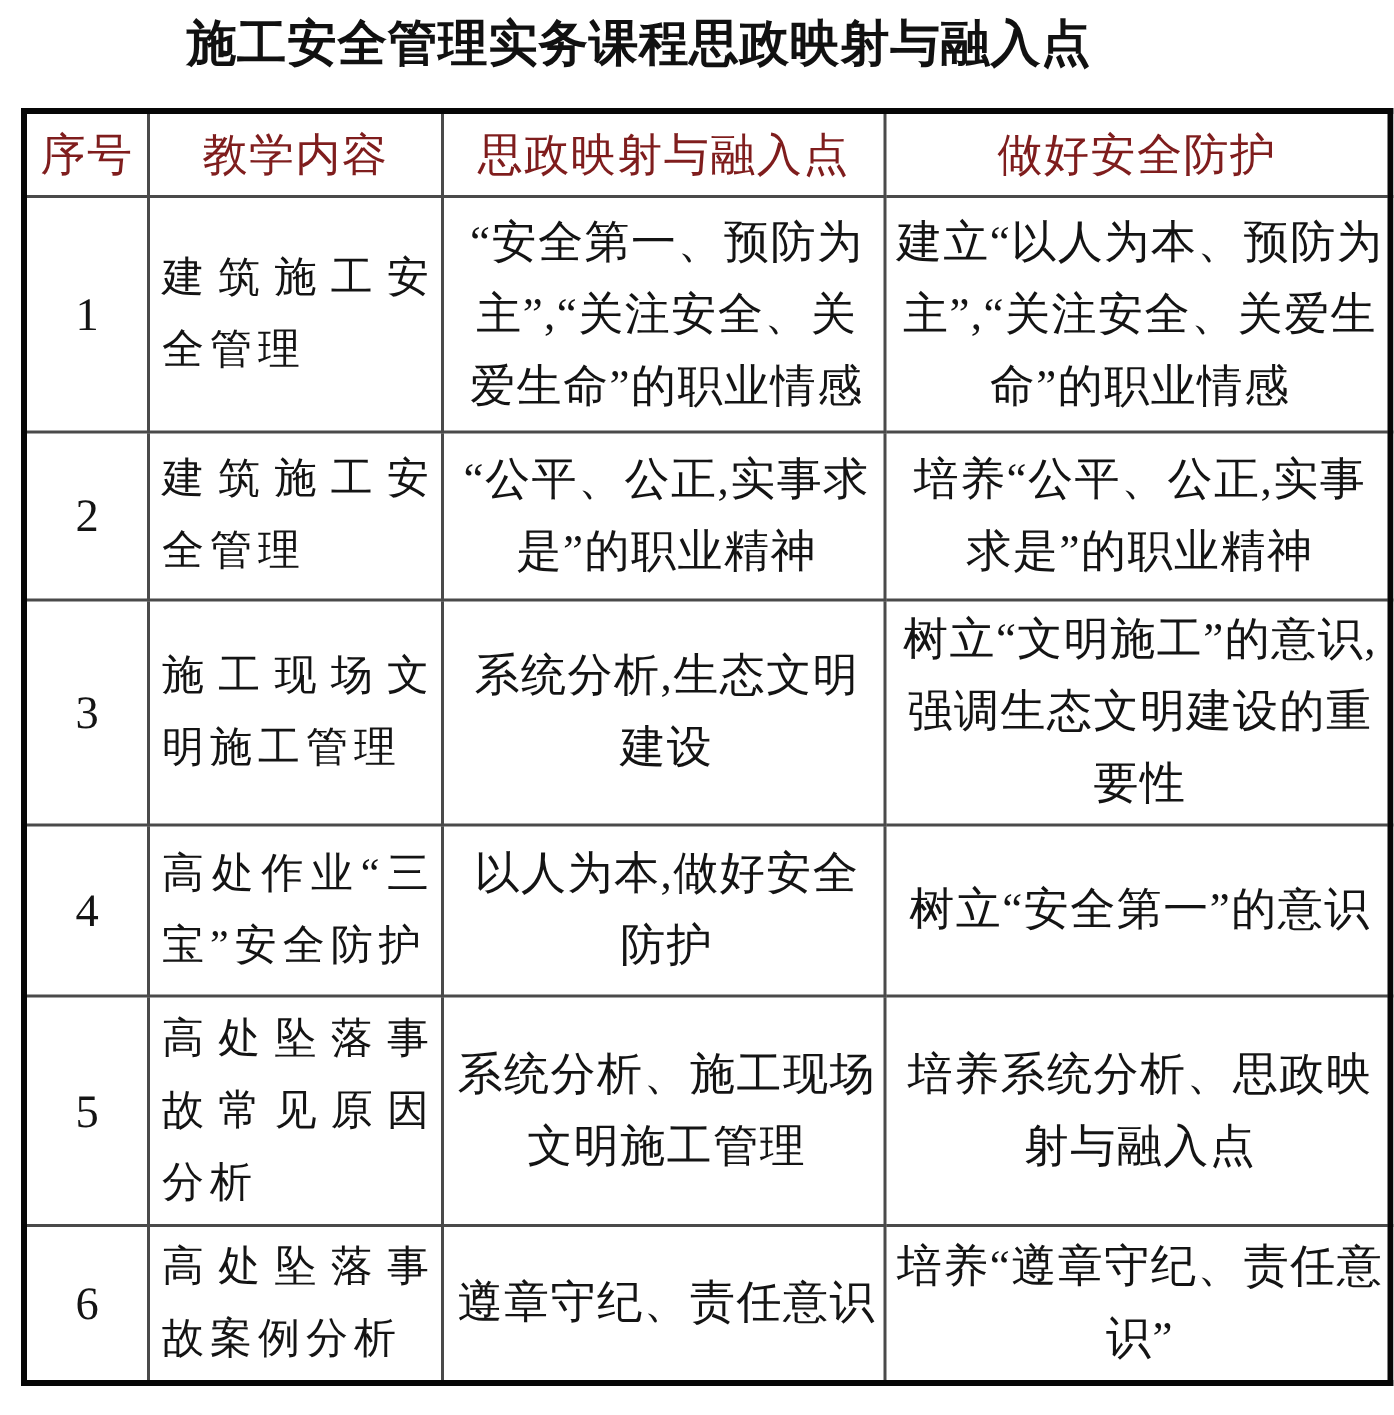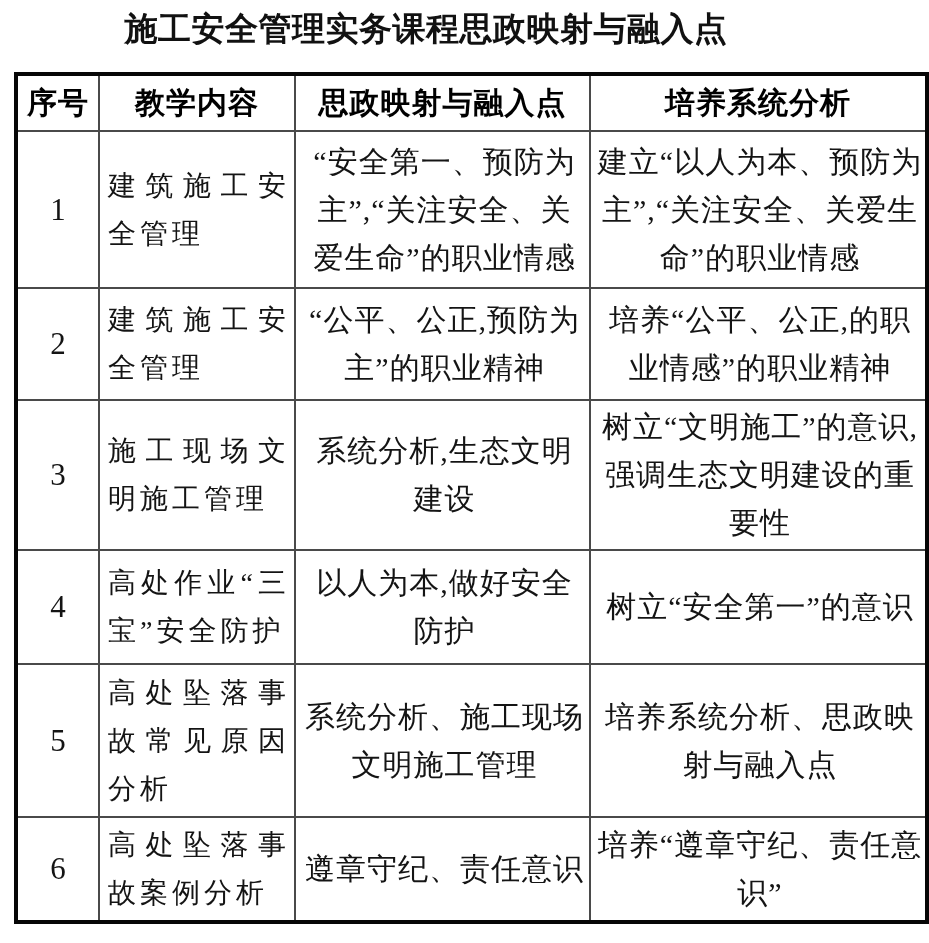--- a/index.html
+++ b/index.html
@@ -45,25 +45,25 @@
   col.c-outcome { width: 337px; }
 
   th, td {
     border: 2px solid #4a4a4a;
     vertical-align: middle;
     overflow: hidden;
   }
   thead tr { height: 57px; }
   th {
     font-family: "Liberation Sans", sans-serif;
-    font-weight: 700;
+    font-weight: 400;
     font-size: 30px;
     text-align: center;
     letter-spacing: 1px;
-    color: #000000;
+    color: #7f1d1d;
     padding: 0 2px;
   }
   tbody tr:nth-child(1) { height: 157px; }
   tbody tr:nth-child(2) { height: 112px; }
   tbody tr:nth-child(3) { height: 150px; }
   tbody tr:nth-child(4) { height: 114px; }
   tbody tr:nth-child(5) { height: 153px; }
   tbody tr:nth-child(6) { height: 105px; }
 
   td.cell-no {
@@ -99,35 +99,35 @@
       <col class="c-no">
       <col class="c-content">
       <col class="c-mapping">
       <col class="c-outcome">
     </colgroup>
     <thead>
       <tr>
         <th>序号</th>
         <th>教学内容</th>
         <th>思政映射与融入点</th>
-        <th>培养系统分析</th>
+        <th>做好安全防护</th>
       </tr>
     </thead>
     <tbody>
       <tr>
         <td class="cell-no">1</td>
         <td class="cell-content">建筑施工安全管理</td>
         <td class="cell-mapping">“安全第一、预防为主”,“关注安全、关爱生命”的职业情感</td>
         <td class="cell-outcome">建立“以人为本、预防为主”,“关注安全、关爱生命”的职业情感</td>
       </tr>
       <tr>
         <td class="cell-no">2</td>
         <td class="cell-content">建筑施工安全管理</td>
-        <td class="cell-mapping">“公平、公正,预防为主”的职业精神</td>
-        <td class="cell-outcome">培养“公平、公正,的职业情感”的职业精神</td>
+        <td class="cell-mapping">“公平、公正,实事求是”的职业精神</td>
+        <td class="cell-outcome">培养“公平、公正,实事求是”的职业精神</td>
       </tr>
       <tr>
         <td class="cell-no">3</td>
         <td class="cell-content">施工现场文明施工管理</td>
         <td class="cell-mapping">系统分析,生态文明建设</td>
         <td class="cell-outcome">树立“文明施工”的意识,强调生态文明建设的重要性</td>
       </tr>
       <tr>
         <td class="cell-no">4</td>
         <td class="cell-content">高处作业“三宝”安全防护</td>

